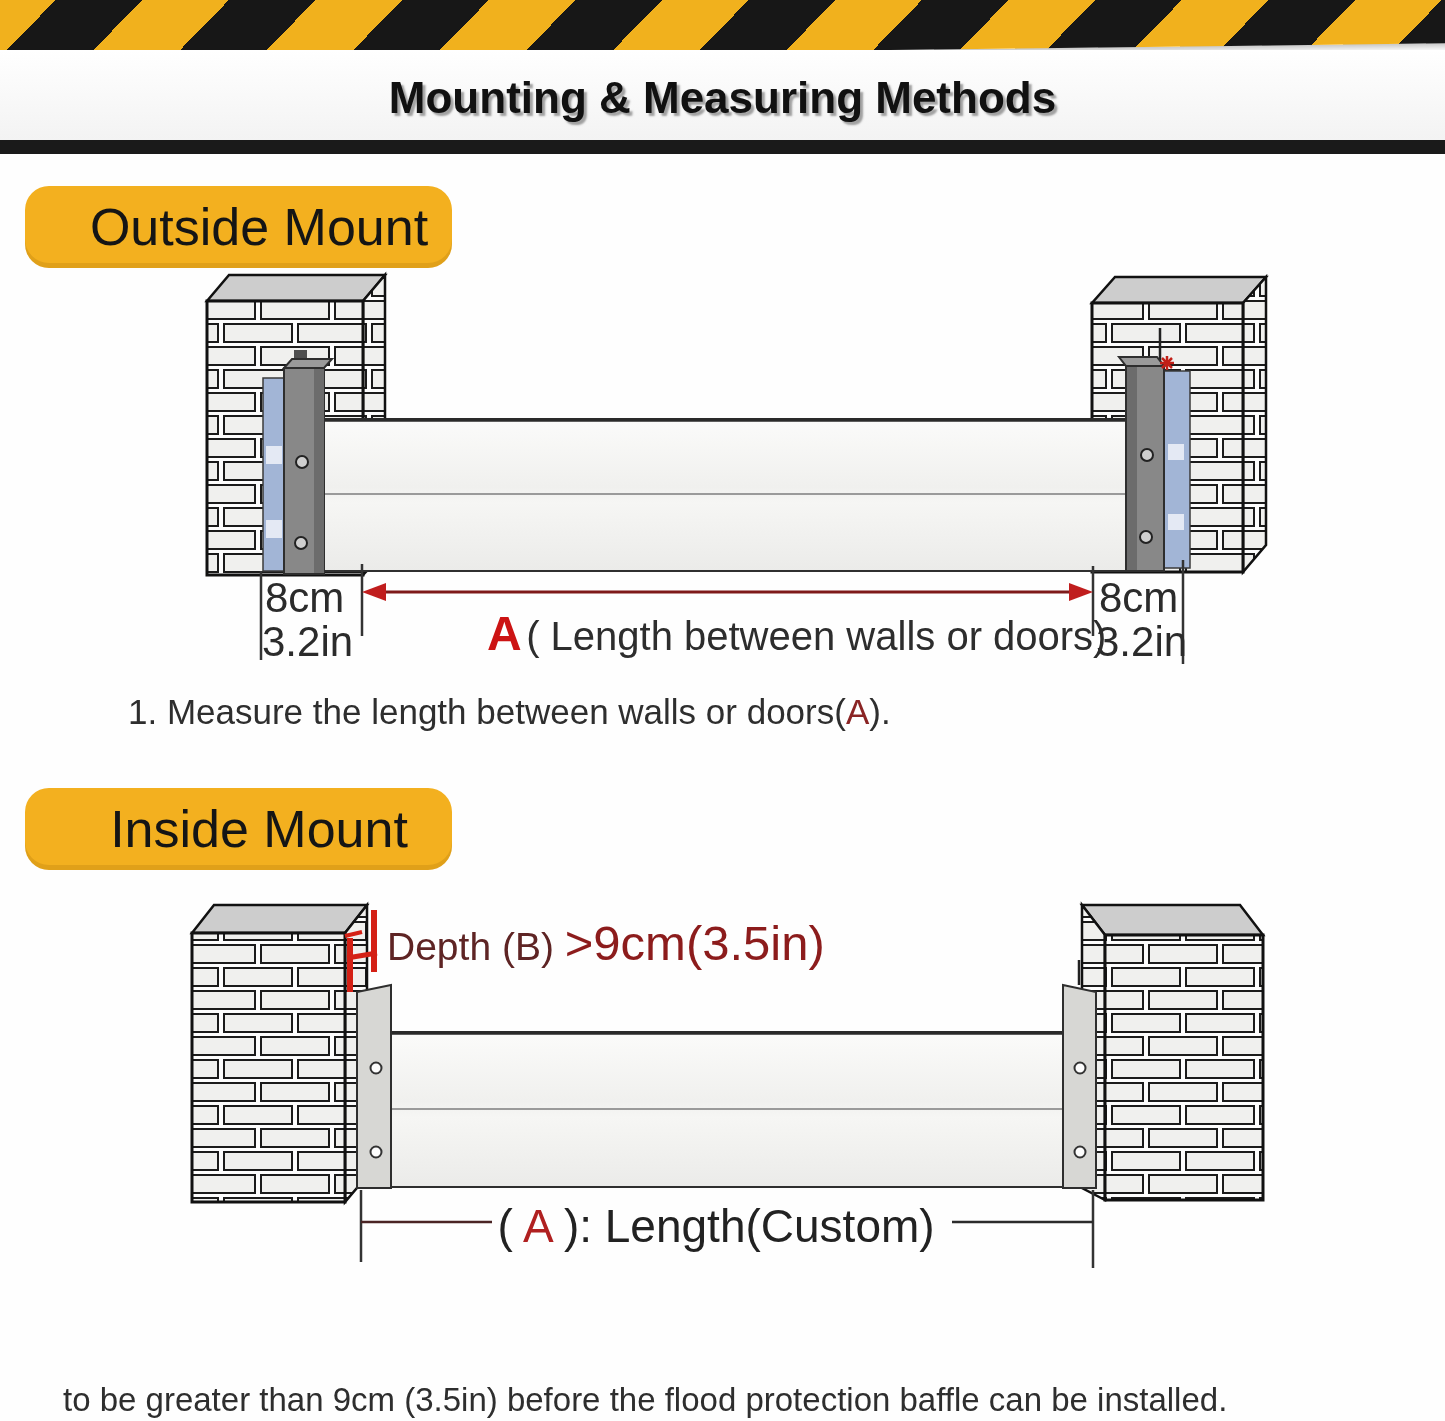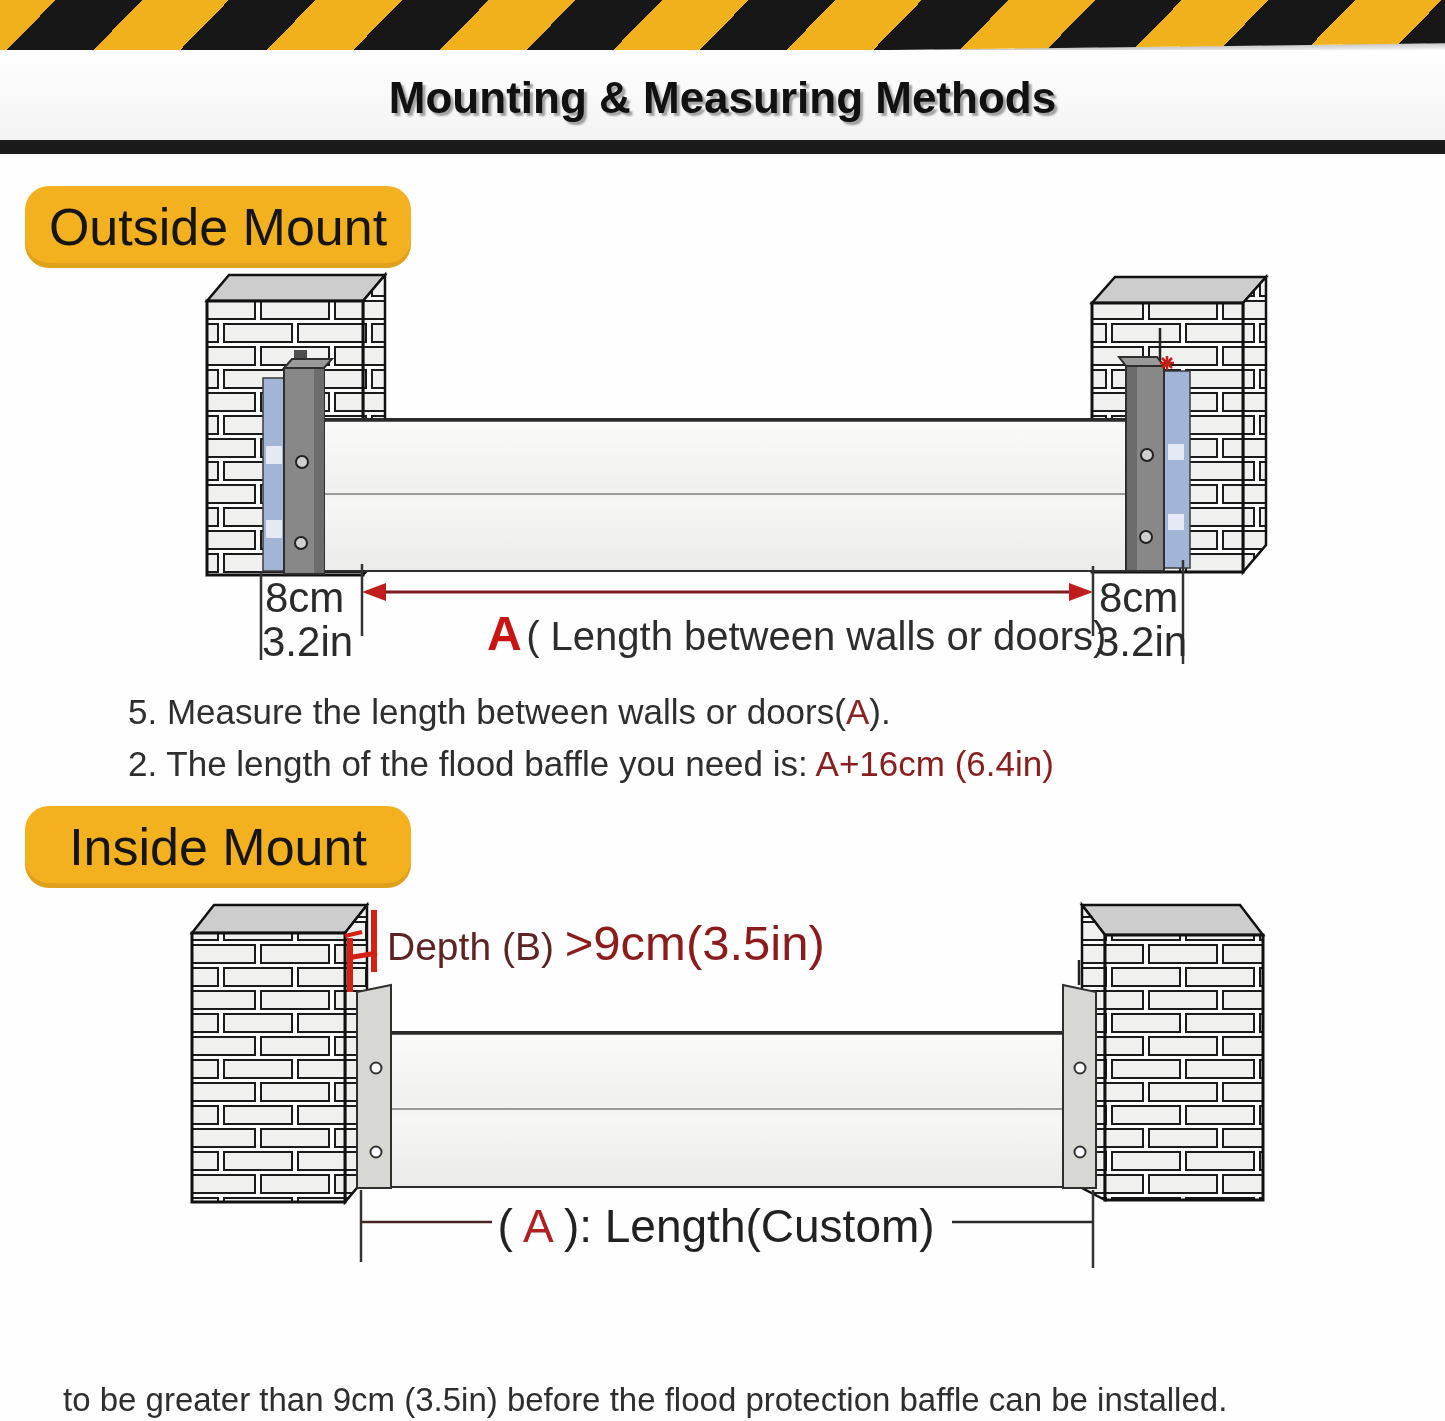--- a/index.html
+++ b/index.html
@@ -24,23 +24,24 @@
     font-size:44px;font-weight:bold;color:#111;letter-spacing:0px;
     text-shadow:3px 3px 2px rgba(90,90,90,0.55);
   }
   .black-bar{position:absolute;top:140px;left:0;width:1445px;height:14px;background:#1a1a1a;}
   
   .badge{
     position:absolute;left:25px;width:386px;height:82px;background:#f3b01f;
     border-radius:24px;display:flex;align-items:center;justify-content:center;
     font-size:52px;color:#151515;
     box-shadow:inset 0 -5px 0 rgba(140,90,0,0.18);
+    padding-left:41px;
   }
   .badge-outside{top:186px;}
-  .badge-inside{top:806px;}
+  .badge-inside{top:788px;}
   
   .steps{position:absolute;font-size:35px;line-height:40px;color:#2e2e2e;white-space:nowrap;}
   .steps-out-1{top:692px;left:128px;}
   .steps-out-2{top:744px;left:128px;}
   .steps-in-1{top:1286px;left:72px;font-size:34px;}
   .steps-in-2a{top:1340px;left:74px;font-size:33px;}
   .steps-in-2b{top:1380px;left:63px;font-size:33px;}
   .red-note{color:#8a1d1d;}
   .red-letter{color:#8a2424;}
   svg text{font-family:"Liberation Sans",sans-serif;}
@@ -195,21 +196,20 @@
         <line x1="952" y1="1222" x2="1093" y2="1222" stroke="#2b2b2b" stroke-width="2.5"></line>
         <text x="716" y="1242" text-anchor="middle" font-size="46">
           <tspan fill="#222">(</tspan>
           <tspan fill="#b02020">A</tspan>
           <tspan fill="#222">): Length(Custom)</tspan>
         </text>
       </g>
     </g>
   </svg>
 
-  <div class="steps steps-out-1"><span>5. Measure the length between walls or doors(</span><span class="red-letter">A</span><span>).</span></div>
-
-  <div class="steps steps-out-2"><span>2. The length of the flood baffle you need is: </span><span class="red-note">A+16cm (6.4in)</span></div>
+  <div class="steps steps-out-1"><span>1. Measure the length between walls or doors(</span><span class="red-letter">A</span><span>).</span></div>
+
 
 
 
   <div class="steps steps-in-2b">to be greater than 9cm (3.5in) before the flood protection baffle can be installed.</div>
 
 </div>
 
 </body></html>

